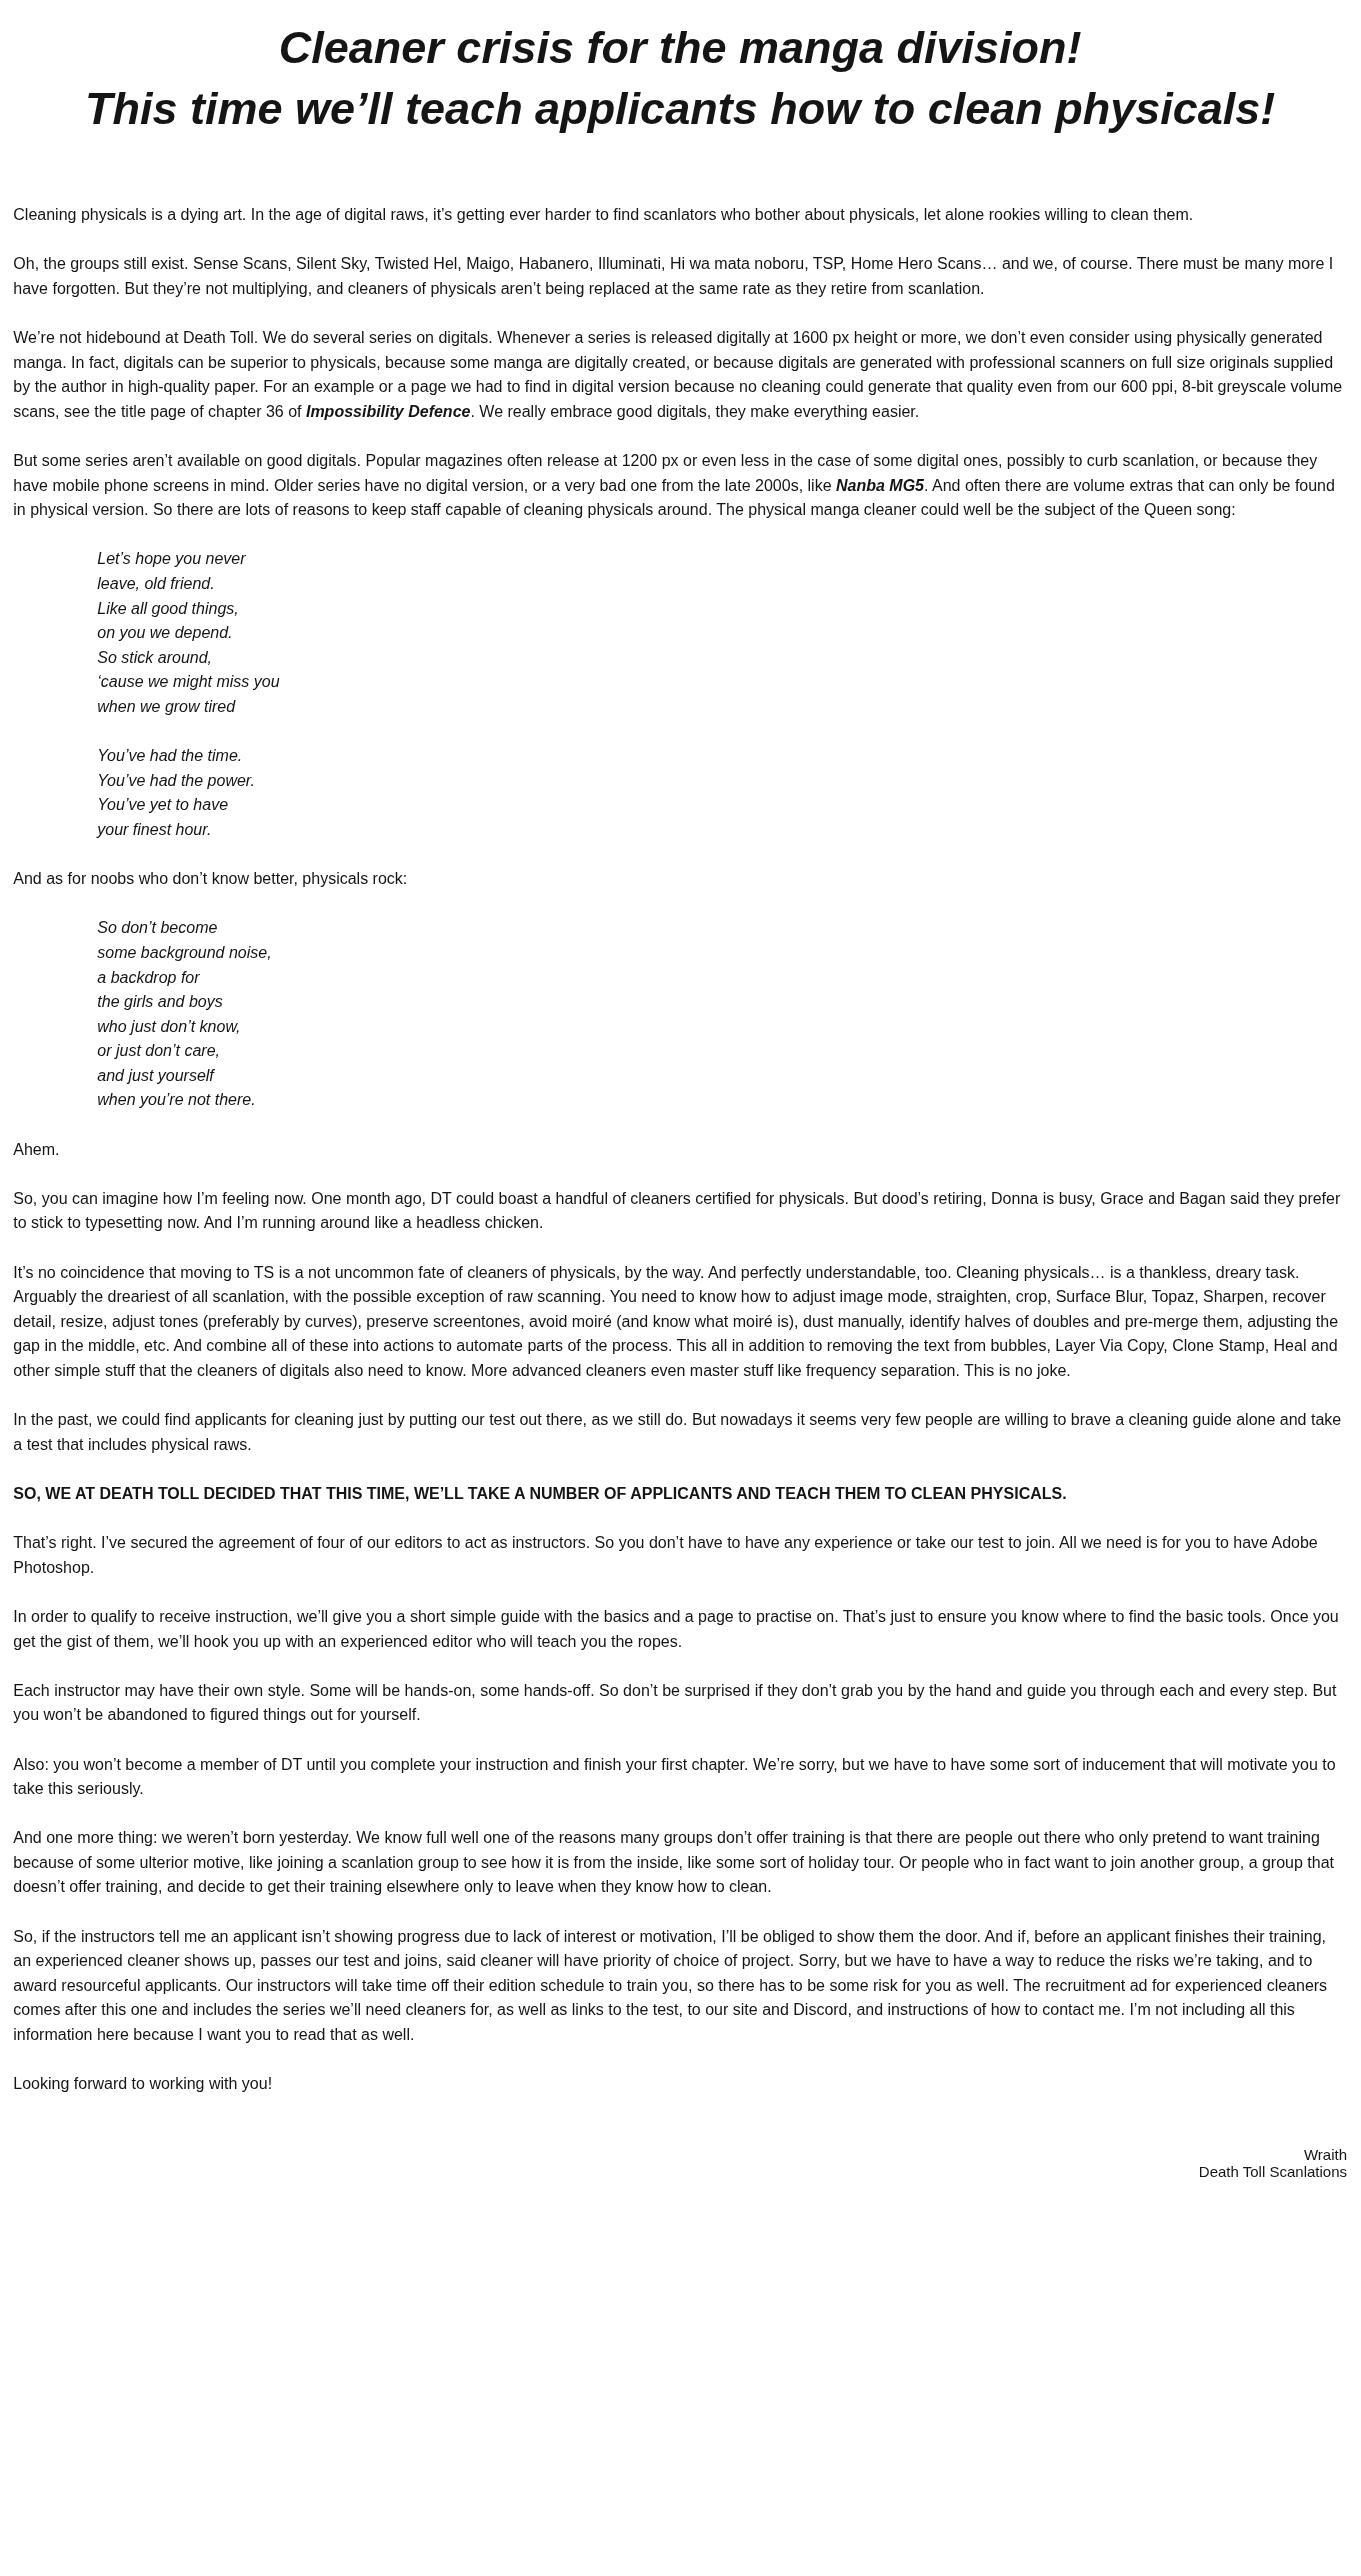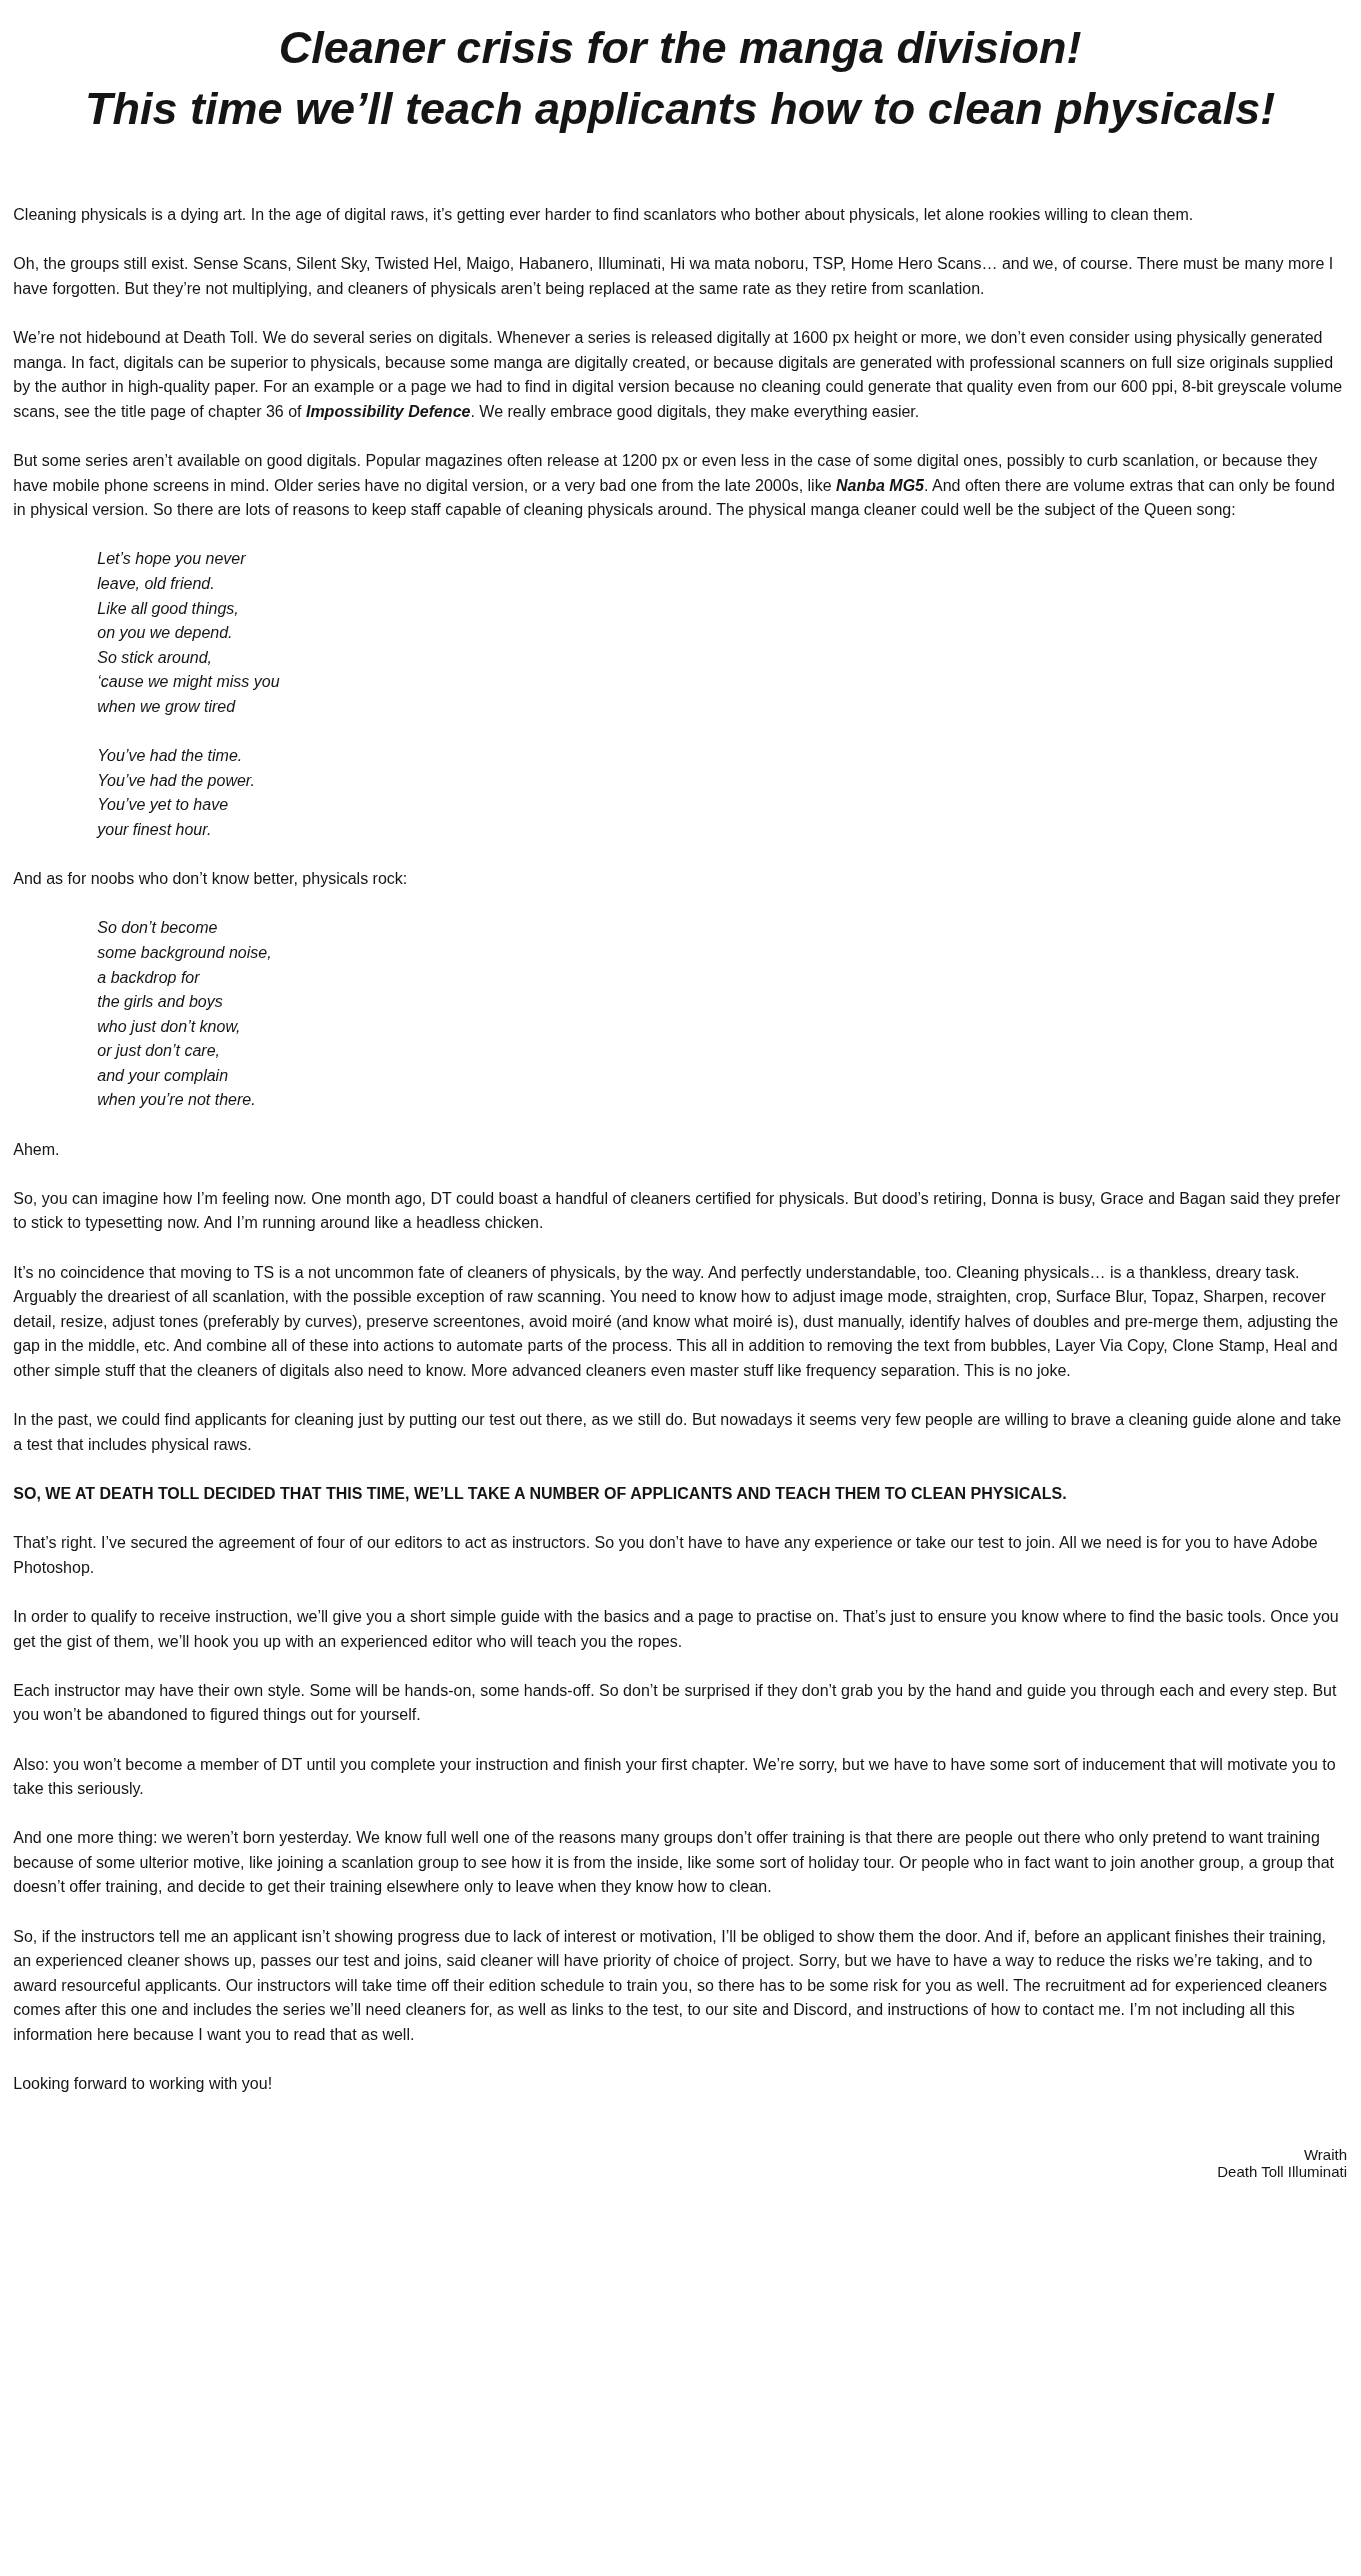--- a/index.html
+++ b/index.html
@@ -78,35 +78,35 @@
         <div class="poem-line"><span>your finest hour.</span></div>
       </div>
       <p class="para"><span>And as for noobs who don’t know better, physicals rock:</span></p>
       <div class="poem">
         <div class="poem-line"><span>So don’t become</span></div>
         <div class="poem-line"><span>some background noise,</span></div>
         <div class="poem-line"><span>a backdrop for</span></div>
         <div class="poem-line"><span>the girls and boys</span></div>
         <div class="poem-line"><span>who just don’t know,</span></div>
         <div class="poem-line"><span>or just don’t care,</span></div>
-        <div class="poem-line"><span>and your complain</span></div>
+        <div class="poem-line"><span>and just yourself</span></div>
         <div class="poem-line"><span>when you’re not there.</span></div>
       </div>
       <p class="para"><span>Ahem.</span></p>
       <p class="para"><span>So, you can imagine how I’m feeling now. One month ago, DT could boast a handful of cleaners certified for physicals. But dood’s retiring, Donna is busy, Grace and Bagan said they prefer to stick to typesetting now. And I’m running around like a headless chicken.</span></p>
       <p class="para"><span>It’s no coincidence that moving to TS is a not uncommon fate of cleaners of physicals, by the way. And perfectly understandable, too. Cleaning physicals… is a thankless, dreary task. Arguably the dreariest of all scanlation, with the possible exception of raw scanning. You need to know how to adjust image mode, straighten, crop, Surface Blur, Topaz, Sharpen, recover detail, resize, adjust tones (preferably by curves), preserve screentones, avoid moiré (and know what moiré is), dust manually, identify halves of doubles and pre-merge them, adjusting the gap in the middle, etc. And combine all of these into actions to automate parts of the process. This all in addition to removing the text from bubbles, Layer Via Copy, Clone Stamp, Heal and other simple stuff that the cleaners of digitals also need to know. More advanced cleaners even master stuff like frequency separation. This is no joke.</span></p>
       <p class="para"><span>In the past, we could find applicants for cleaning just by putting our test out there, as we still do. But nowadays it seems very few people are willing to brave a cleaning guide alone and take a test that includes physical raws.</span></p>
       <p class="para bold"><span>SO, WE AT DEATH TOLL DECIDED THAT THIS TIME, WE’LL TAKE A NUMBER OF APPLICANTS AND TEACH THEM TO CLEAN PHYSICALS.</span></p>
       <p class="para"><span>That’s right. I’ve secured the agreement of four of our editors to act as instructors. So you don’t have to have any experience or take our test to join. All we need is for you to have Adobe Photoshop.</span></p>
       <p class="para"><span>In order to qualify to receive instruction, we’ll give you a short simple guide with the basics and a page to practise on. That’s just to ensure you know where to find the basic tools. Once you get the gist of them, we’ll hook you up with an experienced editor who will teach you the ropes.</span></p>
       <p class="para"><span>Each instructor may have their own style. Some will be hands-on, some hands-off. So don’t be surprised if they don’t grab you by the hand and guide you through each and every step. But you won’t be abandoned to figured things out for yourself.</span></p>
       <p class="para"><span>Also: you won’t become a member of DT until you complete your instruction and finish your first chapter. We’re sorry, but we have to have some sort of inducement that will motivate you to take this seriously.</span></p>
       <p class="para"><span>And one more thing: we weren’t born yesterday. We know full well one of the reasons many groups don’t offer training is that there are people out there who only pretend to want training because of some ulterior motive, like joining a scanlation group to see how it is from the inside, like some sort of holiday tour. Or people who in fact want to join another group, a group that doesn’t offer training, and decide to get their training elsewhere only to leave when they know how to clean.</span></p>
       <p class="para"><span>So, if the instructors tell me an applicant isn’t showing progress due to lack of interest or motivation, I’ll be obliged to show them the door. And if, before an applicant finishes their training, an experienced cleaner shows up, passes our test and joins, said cleaner will have priority of choice of project. Sorry, but we have to have a way to reduce the risks we’re taking, and to award resourceful applicants. Our instructors will take time off their edition schedule to train you, so there has to be some risk for you as well. The recruitment ad for experienced cleaners comes after this one and includes the series we’ll need cleaners for, as well as links to the test, to our site and Discord, and instructions of how to contact me. I’m not including all this information here because I want you to read that as well.</span></p>
       <p class="para"><span>Looking forward to working with you!</span></p>
     </div>
 
   <div class="signature">
     <div>Wraith</div>
-    <div>Death Toll Illuminati</div>
+    <div>Death Toll Scanlations</div>
   </div>
 </div>
 
 
 </body></html>

